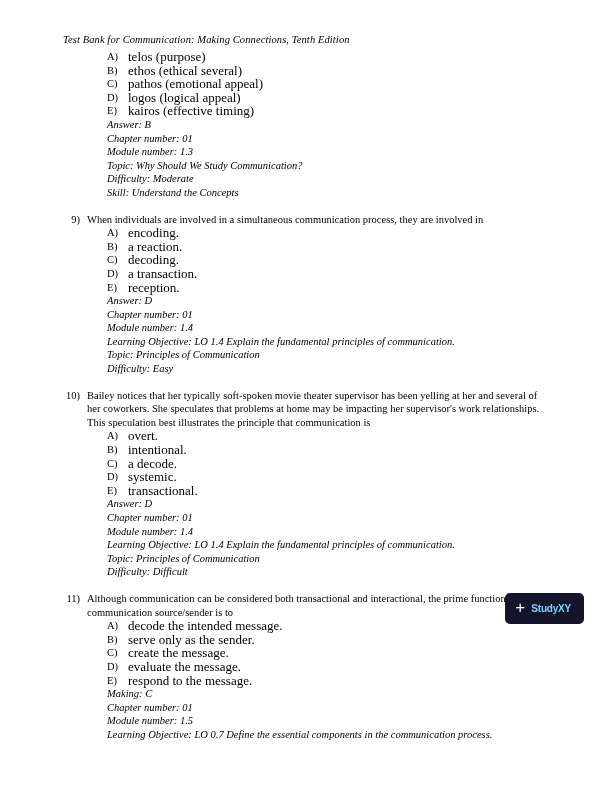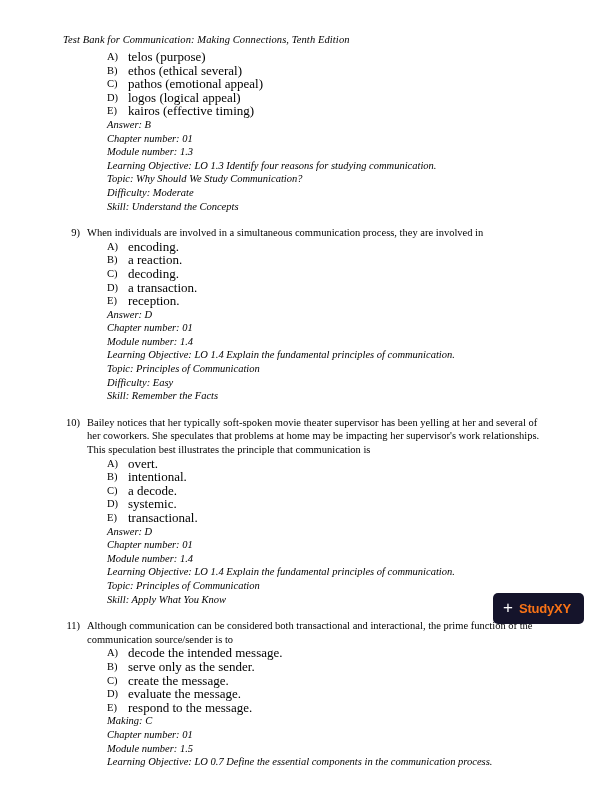--- a/index.html
+++ b/index.html
@@ -100,23 +100,23 @@
   .watermark .plus {
     color: #ffffff;
     font-size: 17px;
     font-family: "Liberation Sans", sans-serif;
     line-height: 1;
     font-weight: 400;
     position: relative;
     top: -1px;
   }
   .watermark .wm-text {
-    color: #f97316;
+    color: #7dd3fc;
     font-family: "Liberation Sans", sans-serif;
-    font-size: 13px;
+    font-size: 10px;
     font-weight: 700;
     letter-spacing: -0.2px;
     text-align: right;
   }
 </style>
 </head>
 <body>
 
 <div class="page">
 
@@ -144,21 +144,20 @@
         </div>
         <div class="opt">
           <span class="opt-label">E)</span>
           <span class="opt-text">kairos (effective timing)</span>
         </div>
       </div>
       <div class="meta">
         <div>Answer: B</div>
         <div>Chapter number: 01</div>
         <div>Module number: 1.3</div>
-        <div>Learning Objective: LO 1.3 Identify four reasons for studying communication.</div>
         <div>Topic: Why Should We Study Communication?</div>
         <div>Difficulty: Moderate</div>
         <div>Skill: Understand the Concepts</div>
       </div>
     </div>
 
     <div class="gap-md"></div>
 
     <div class="qblock">
       <div class="qline">
@@ -187,21 +186,20 @@
           <span class="opt-text">reception.</span>
         </div>
       </div>
       <div class="meta">
         <div>Answer: D</div>
         <div>Chapter number: 01</div>
         <div>Module number: 1.4</div>
         <div>Learning Objective: LO 1.4 Explain the fundamental principles of communication.</div>
         <div>Topic: Principles of Communication</div>
         <div>Difficulty: Easy</div>
-        <div>Skill: Remember the Facts</div>
       </div>
     </div>
 
     <div class="gap-md"></div>
 
     <div class="qblock">
       <div class="qline">
         <span class="qnum">10)</span>
         <span class="qtext">Bailey notices that her typically soft-spoken movie theater supervisor has been yelling at her and several of her coworkers. She speculates that problems at home may be impacting her supervisor's work relationships. This speculation best illustrates the principle that communication is</span>
       </div>
@@ -226,21 +224,21 @@
           <span class="opt-label">E)</span>
           <span class="opt-text">transactional.</span>
         </div>
       </div>
       <div class="meta">
         <div>Answer: D</div>
         <div>Chapter number: 01</div>
         <div>Module number: 1.4</div>
         <div>Learning Objective: LO 1.4 Explain the fundamental principles of communication.</div>
         <div>Topic: Principles of Communication</div>
-        <div>Skill: Apply What You Know</div>
+        <div>Difficulty: Difficult</div>
       </div>
     </div>
 
     <div class="gap-md"></div>
 
     <div class="qblock">
       <div class="qline">
         <span class="qnum">11)</span>
         <span class="qtext">Although communication can be considered both transactional and interactional, the prime function of the communication source/sender is to</span>
       </div>

